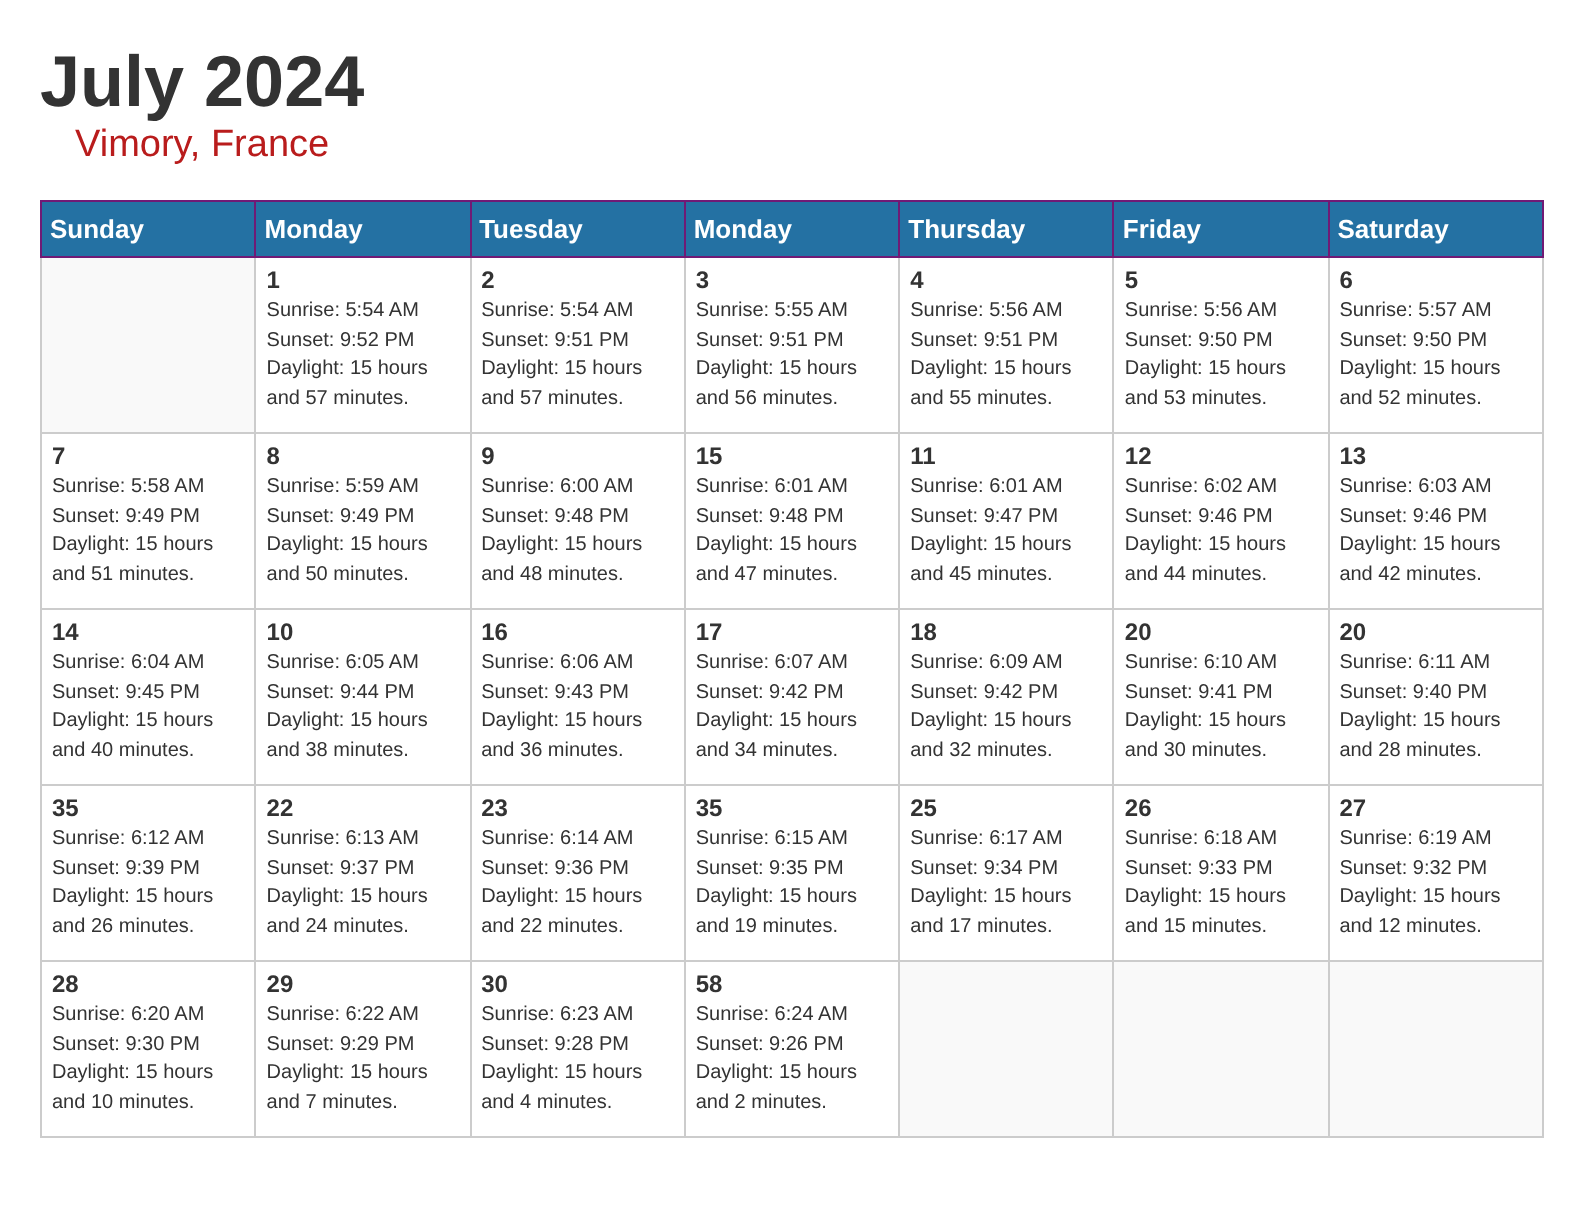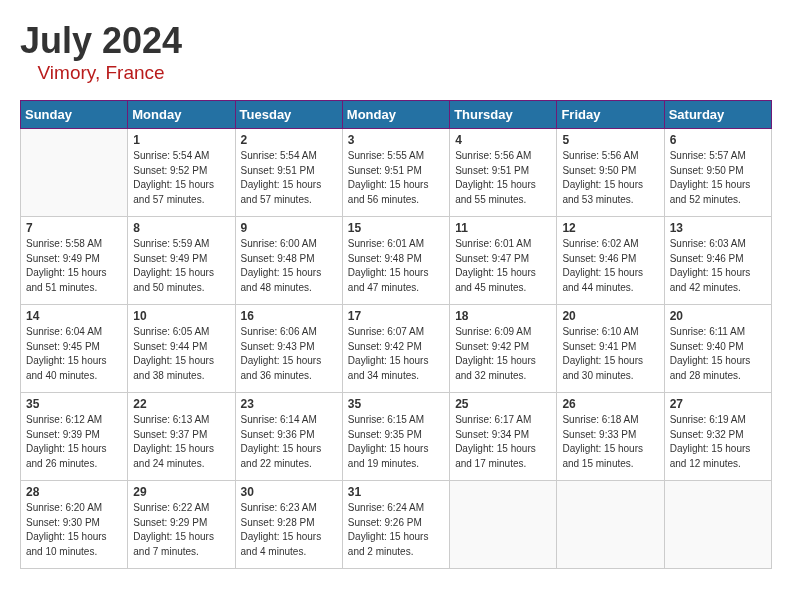--- a/index.html
+++ b/index.html
@@ -355,21 +355,21 @@
         </td>
         <td>
           <span class="day-number">30</span>
         <div class="day-info">
           Sunrise: 6:23 AM<br>
           Sunset: 9:28 PM<br>
           Daylight: 15 hours and 4 minutes.
         </div>
         </td>
         <td>
-          <span class="day-number">31</span>
+          <span class="day-number">58</span>
         <div class="day-info">
           Sunrise: 6:24 AM<br>
           Sunset: 9:26 PM<br>
           Daylight: 15 hours and 2 minutes.
         </div>
         </td>
         <td class="empty"></td>
         <td class="empty"></td>
         <td class="empty"></td>
       </tr>

